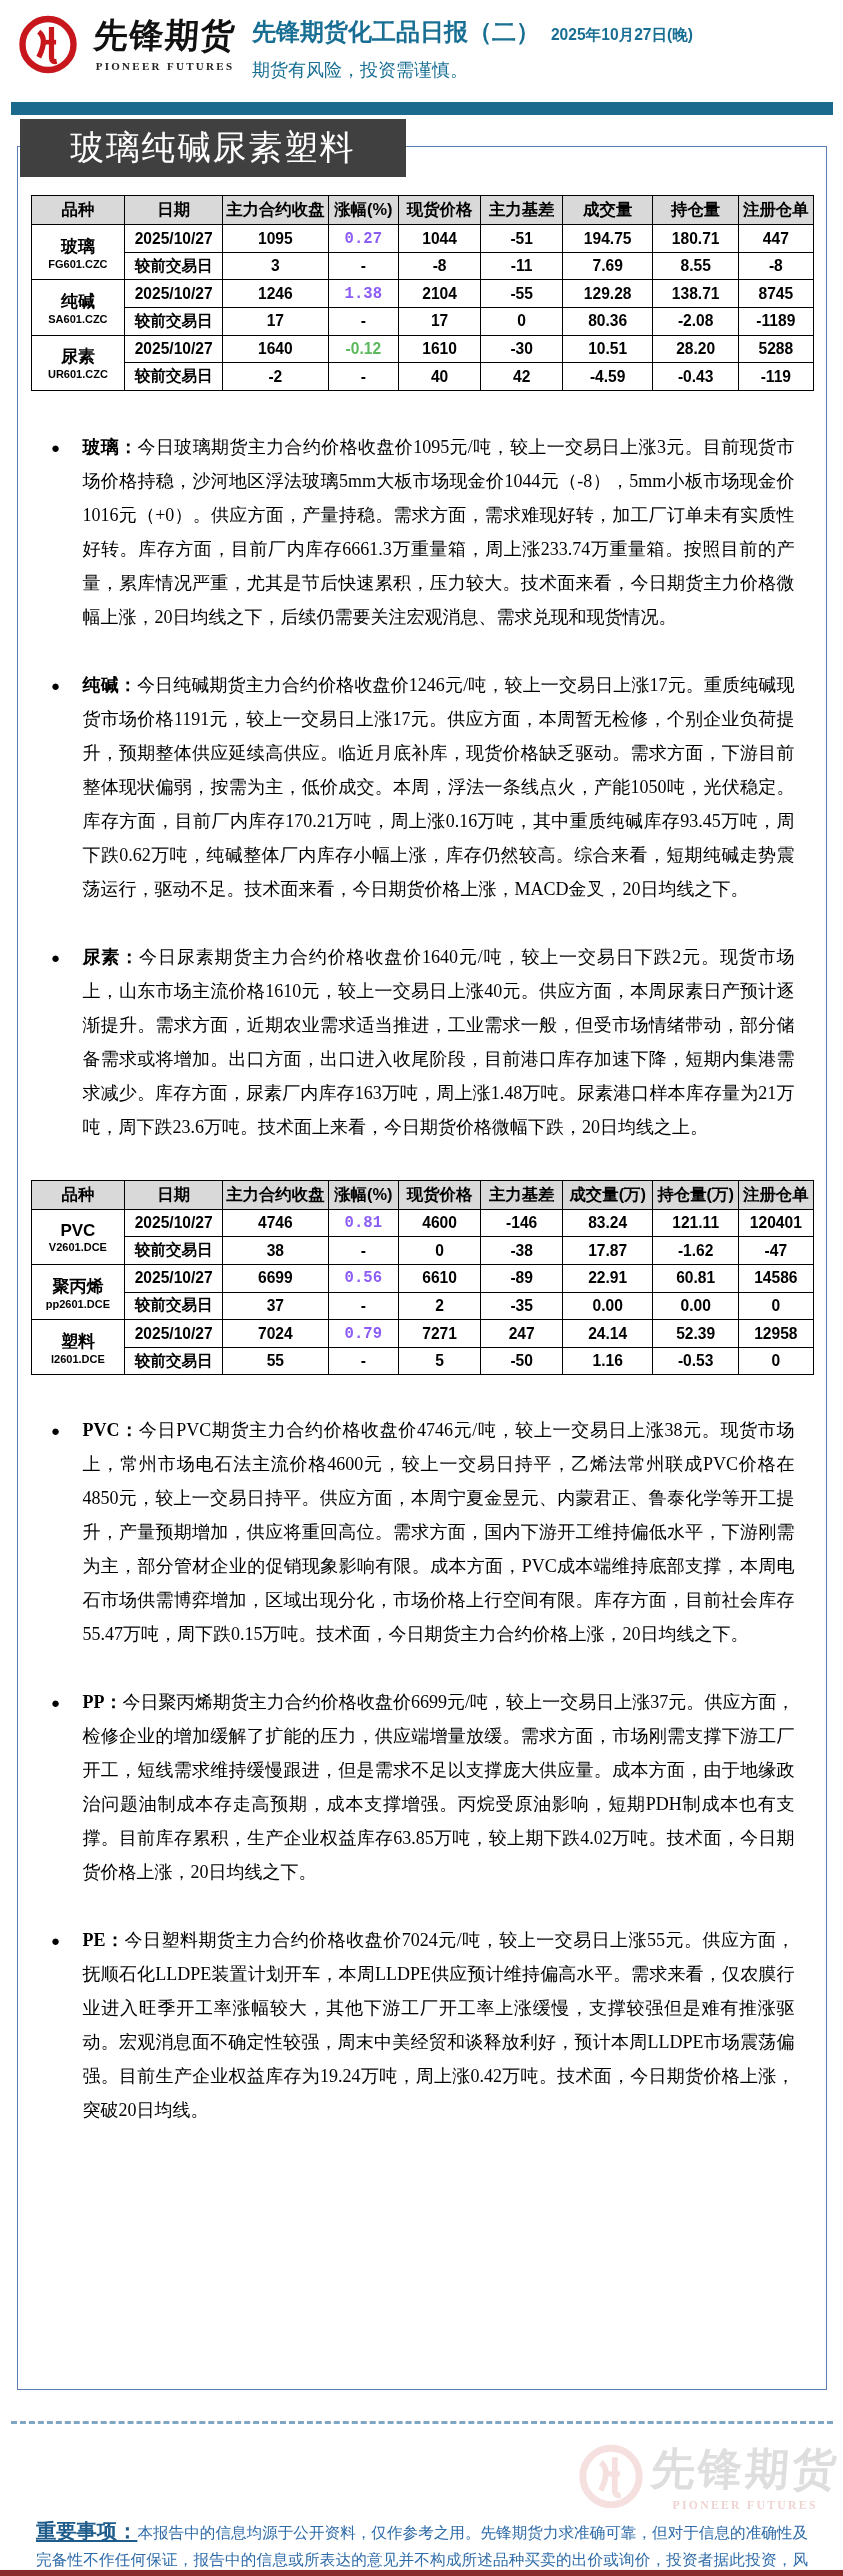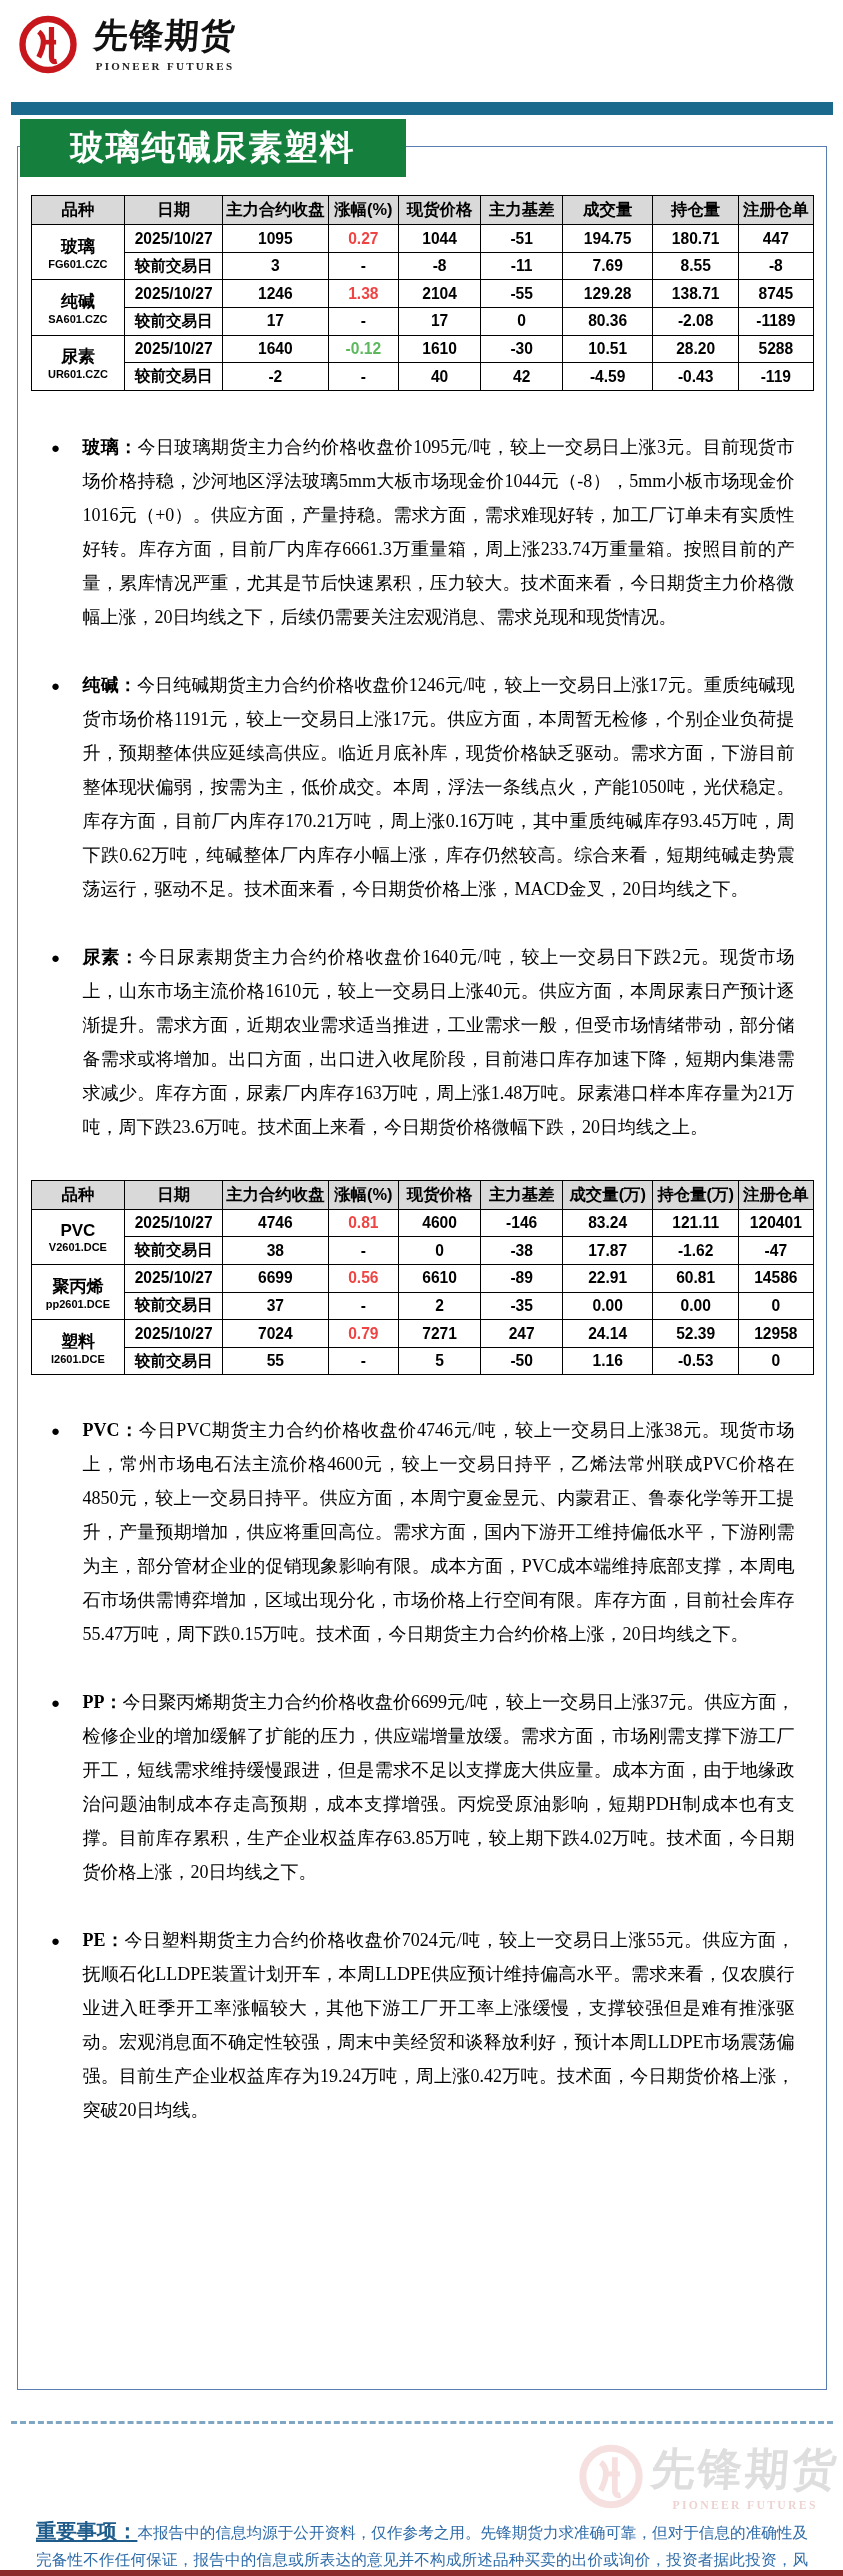--- a/index.html
+++ b/index.html
@@ -19,36 +19,36 @@
             font-weight:bold;font-size:24px;color:#186f93;}
   .report-date{display:inline;font-family:"Liberation Sans","DejaVu Sans",sans-serif;
             font-weight:bold;font-size:15.6px;color:#186f93;margin-left:7.8px;}
   .slogan{margin-top:10.2px;font-size:18px;color:#186f93;}
 
   .tealbar{height:13.3px;background:#1b6a8e;margin:0 11px;}
 
   
   .box{position:relative;margin:31px 17px 0;height:2244px;border:1.6px solid #5b7db1;
        padding:0 12.5px;box-sizing:border-box;}
-  .banner{position:absolute;top:-28px;left:1.6px;width:386px;height:58px;background:#15803d;
-          color:#fff;font-family:"Liberation Sans","DejaVu Sans",sans-serif;font-weight:bold;
+  .banner{position:absolute;top:-28px;left:1.6px;width:386px;height:58px;background:#404040;
+          color:#fff;font-family:"Liberation Sans","DejaVu Sans",sans-serif;font-weight:normal;
           font-size:34px;line-height:56px;text-align:center;letter-spacing:1.6px;}
 
   
   table.data-table{width:100%;border-collapse:collapse;table-layout:fixed;
           border:1.6px solid #000;margin-top:48px;
           font-family:"Liberation Sans","DejaVu Sans",sans-serif;}
   table.t2{margin-top:36px;}
   .data-table th,.data-table td{border:0.8px solid #000;text-align:center;vertical-align:middle;
           font-weight:bold;font-size:15.6px;padding:2.3px 1.6px;height:22px;overflow:hidden;}
   .data-table th{background:#d9d9d9;font-size:16.4px;height:23.4px;}
   .data-table tr.gstart td{border-top:1.6px solid #000;}
   .prod .pname{font-size:17px;}
   .prod .pcode{font-size:11px;}
-  td.red{color:#ef4444;}
+  td.red{color:#8b5cf6;font-family:Liberation Mono, monospace;}
   td.green{color:#5cb85c;text-align:center;}
 
   
   .para{position:relative;margin:34px 19px 0;padding-left:33px;font-size:18px;
         line-height:34px;text-align:justify;}
   .para.first{margin-top:39px;}
   .bullet{position:absolute;left:1.6px;top:0.8px;font-size:15px;color:#000;}
   .plabel{font-weight:bold;}
 
   
@@ -75,20 +75,27 @@
       <svg viewBox="0 0 100 100" width="58" height="63">
         <circle cx="50" cy="50" r="44" fill="none" stroke="#c8161d" stroke-width="11"></circle>
         <path d="M34 28 q16 12 0 44" stroke="#c8161d" stroke-width="9" fill="none"></path>
         <path d="M56 20 v52 q0 9 9 7" stroke="#c8161d" stroke-width="9" fill="none"></path>
         <path d="M44 46 h20" stroke="#c8161d" stroke-width="8"></path>
       </svg>
     </div>
     <div class="brand">
       <div class="brand-cn">先锋期货</div>
       <div class="brand-en">PIONEER FUTURES</div>
+    </div>
+    <div class="titleblock">
+      <div>
+        <span class="report-title">先锋期货化工品日报（二）</span>
+        <span class="report-date">2025年10月27日(晚)</span>
+      </div>
+      <div class="slogan">期货有风险，投资需谨慎。</div>
     </div>
   </div>
 
   <div class="tealbar"></div>
 
   <div class="box">
     <div class="banner">玻璃纯碱尿素塑料</div>
 
     <table class="data-table t1">
       <colgroup>

